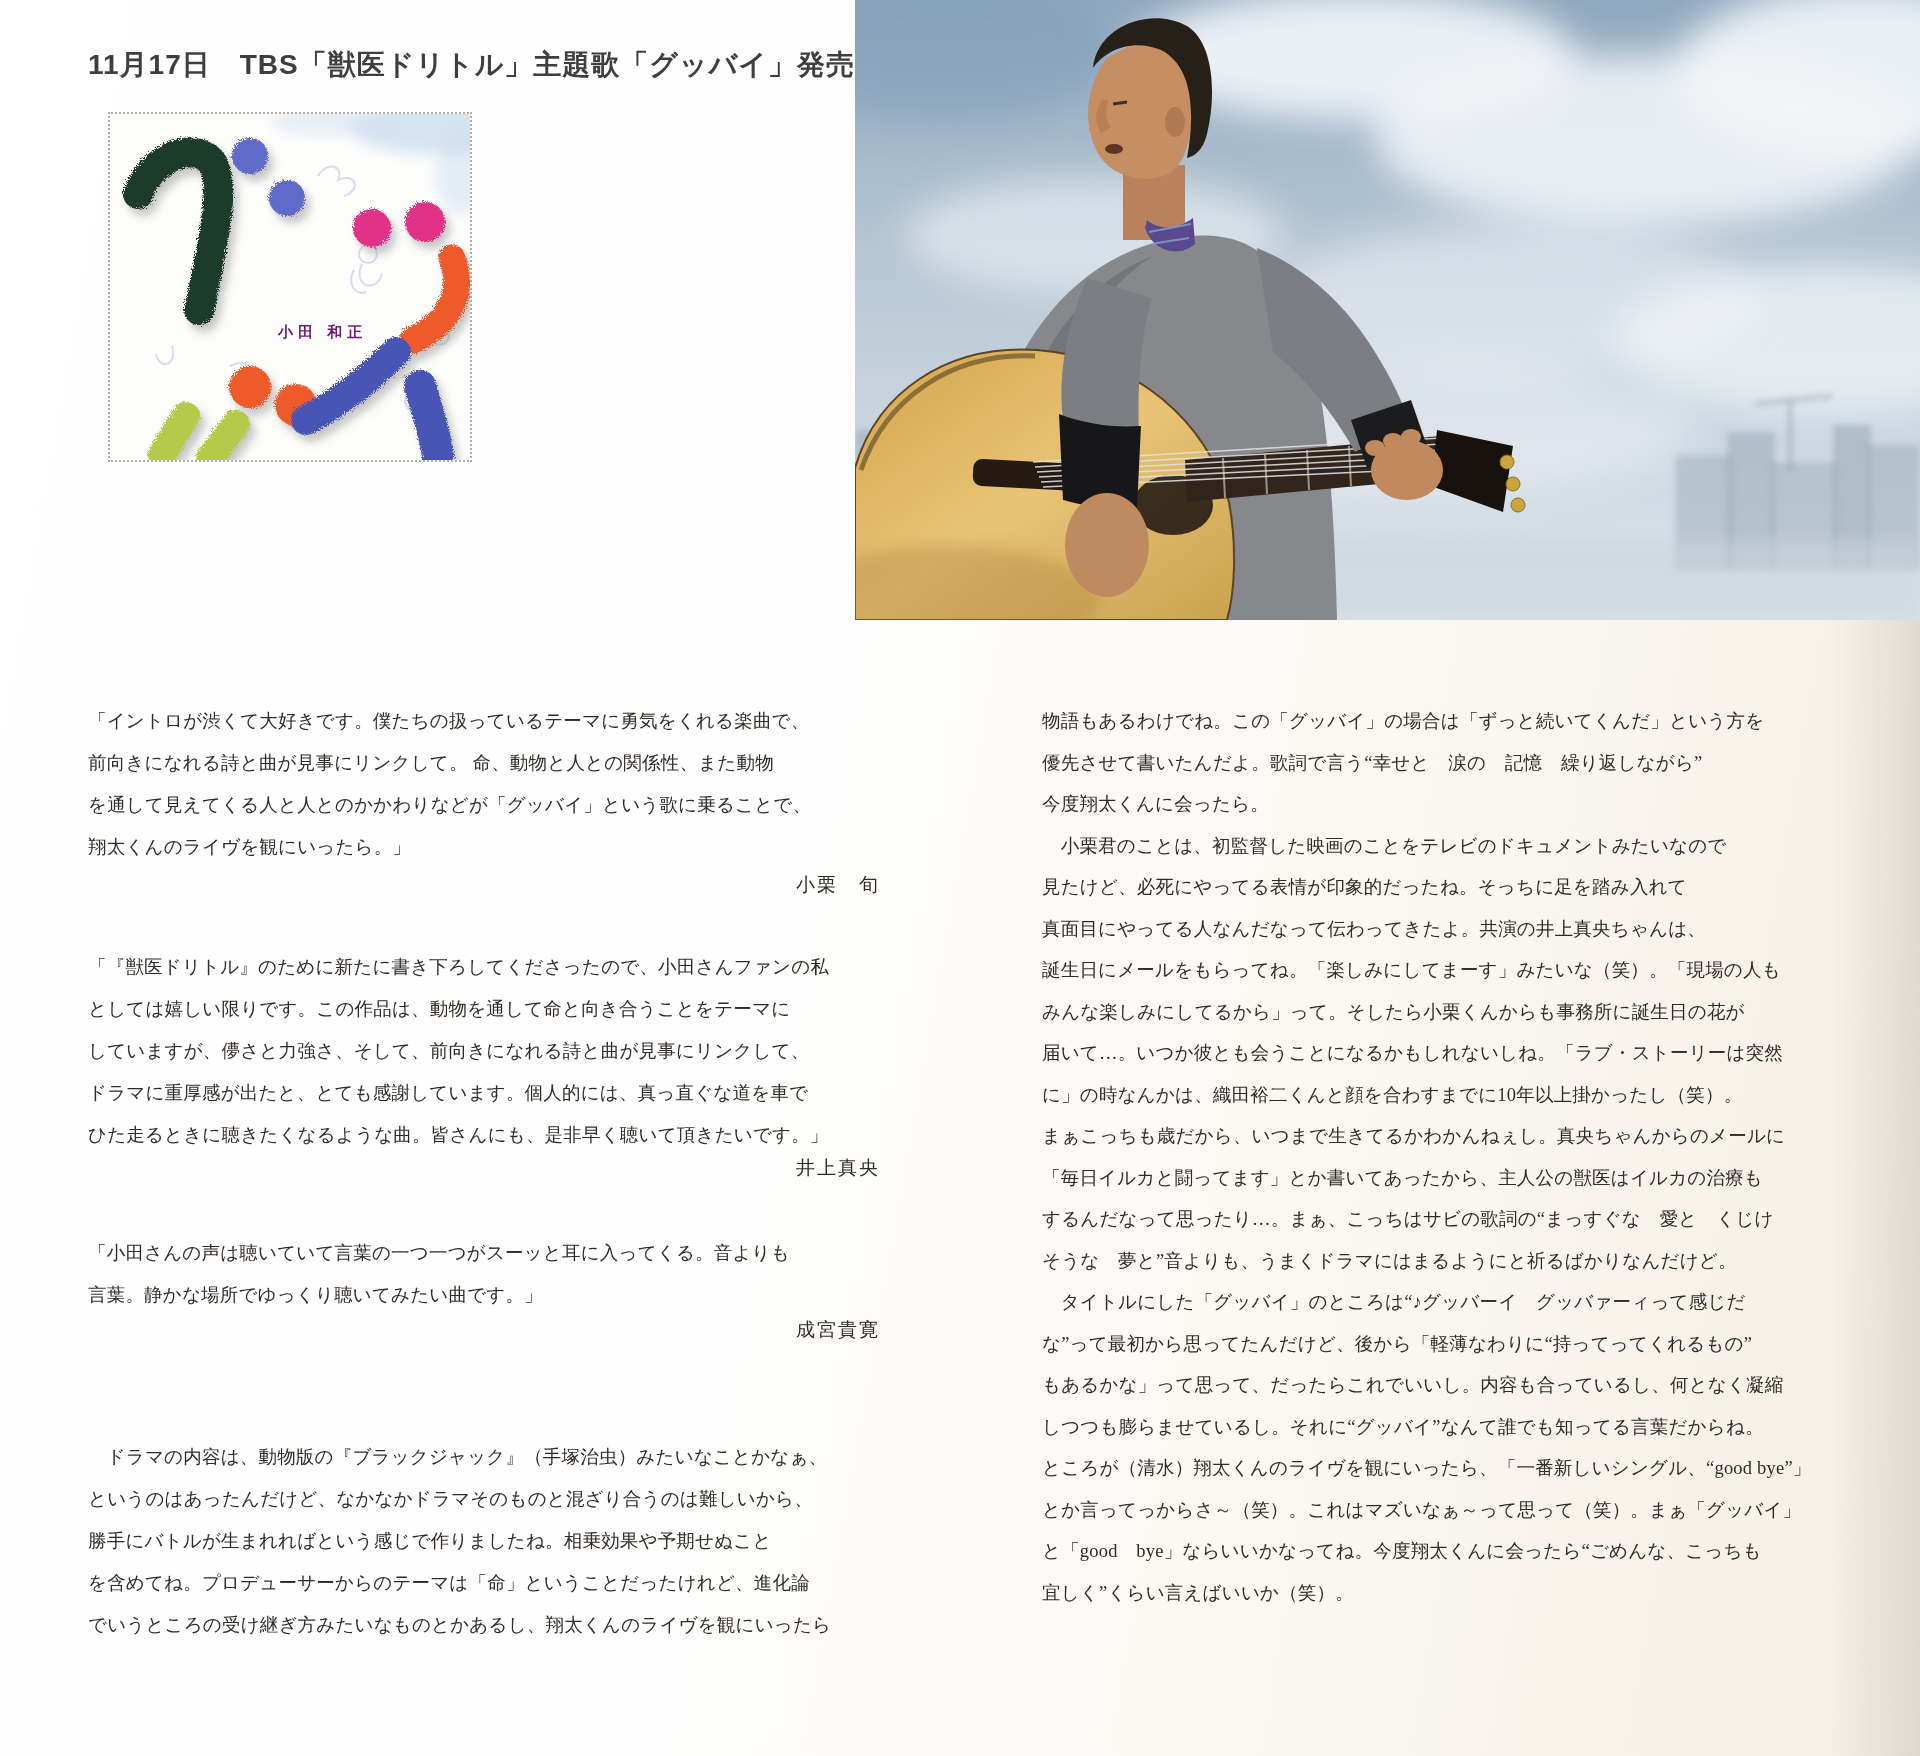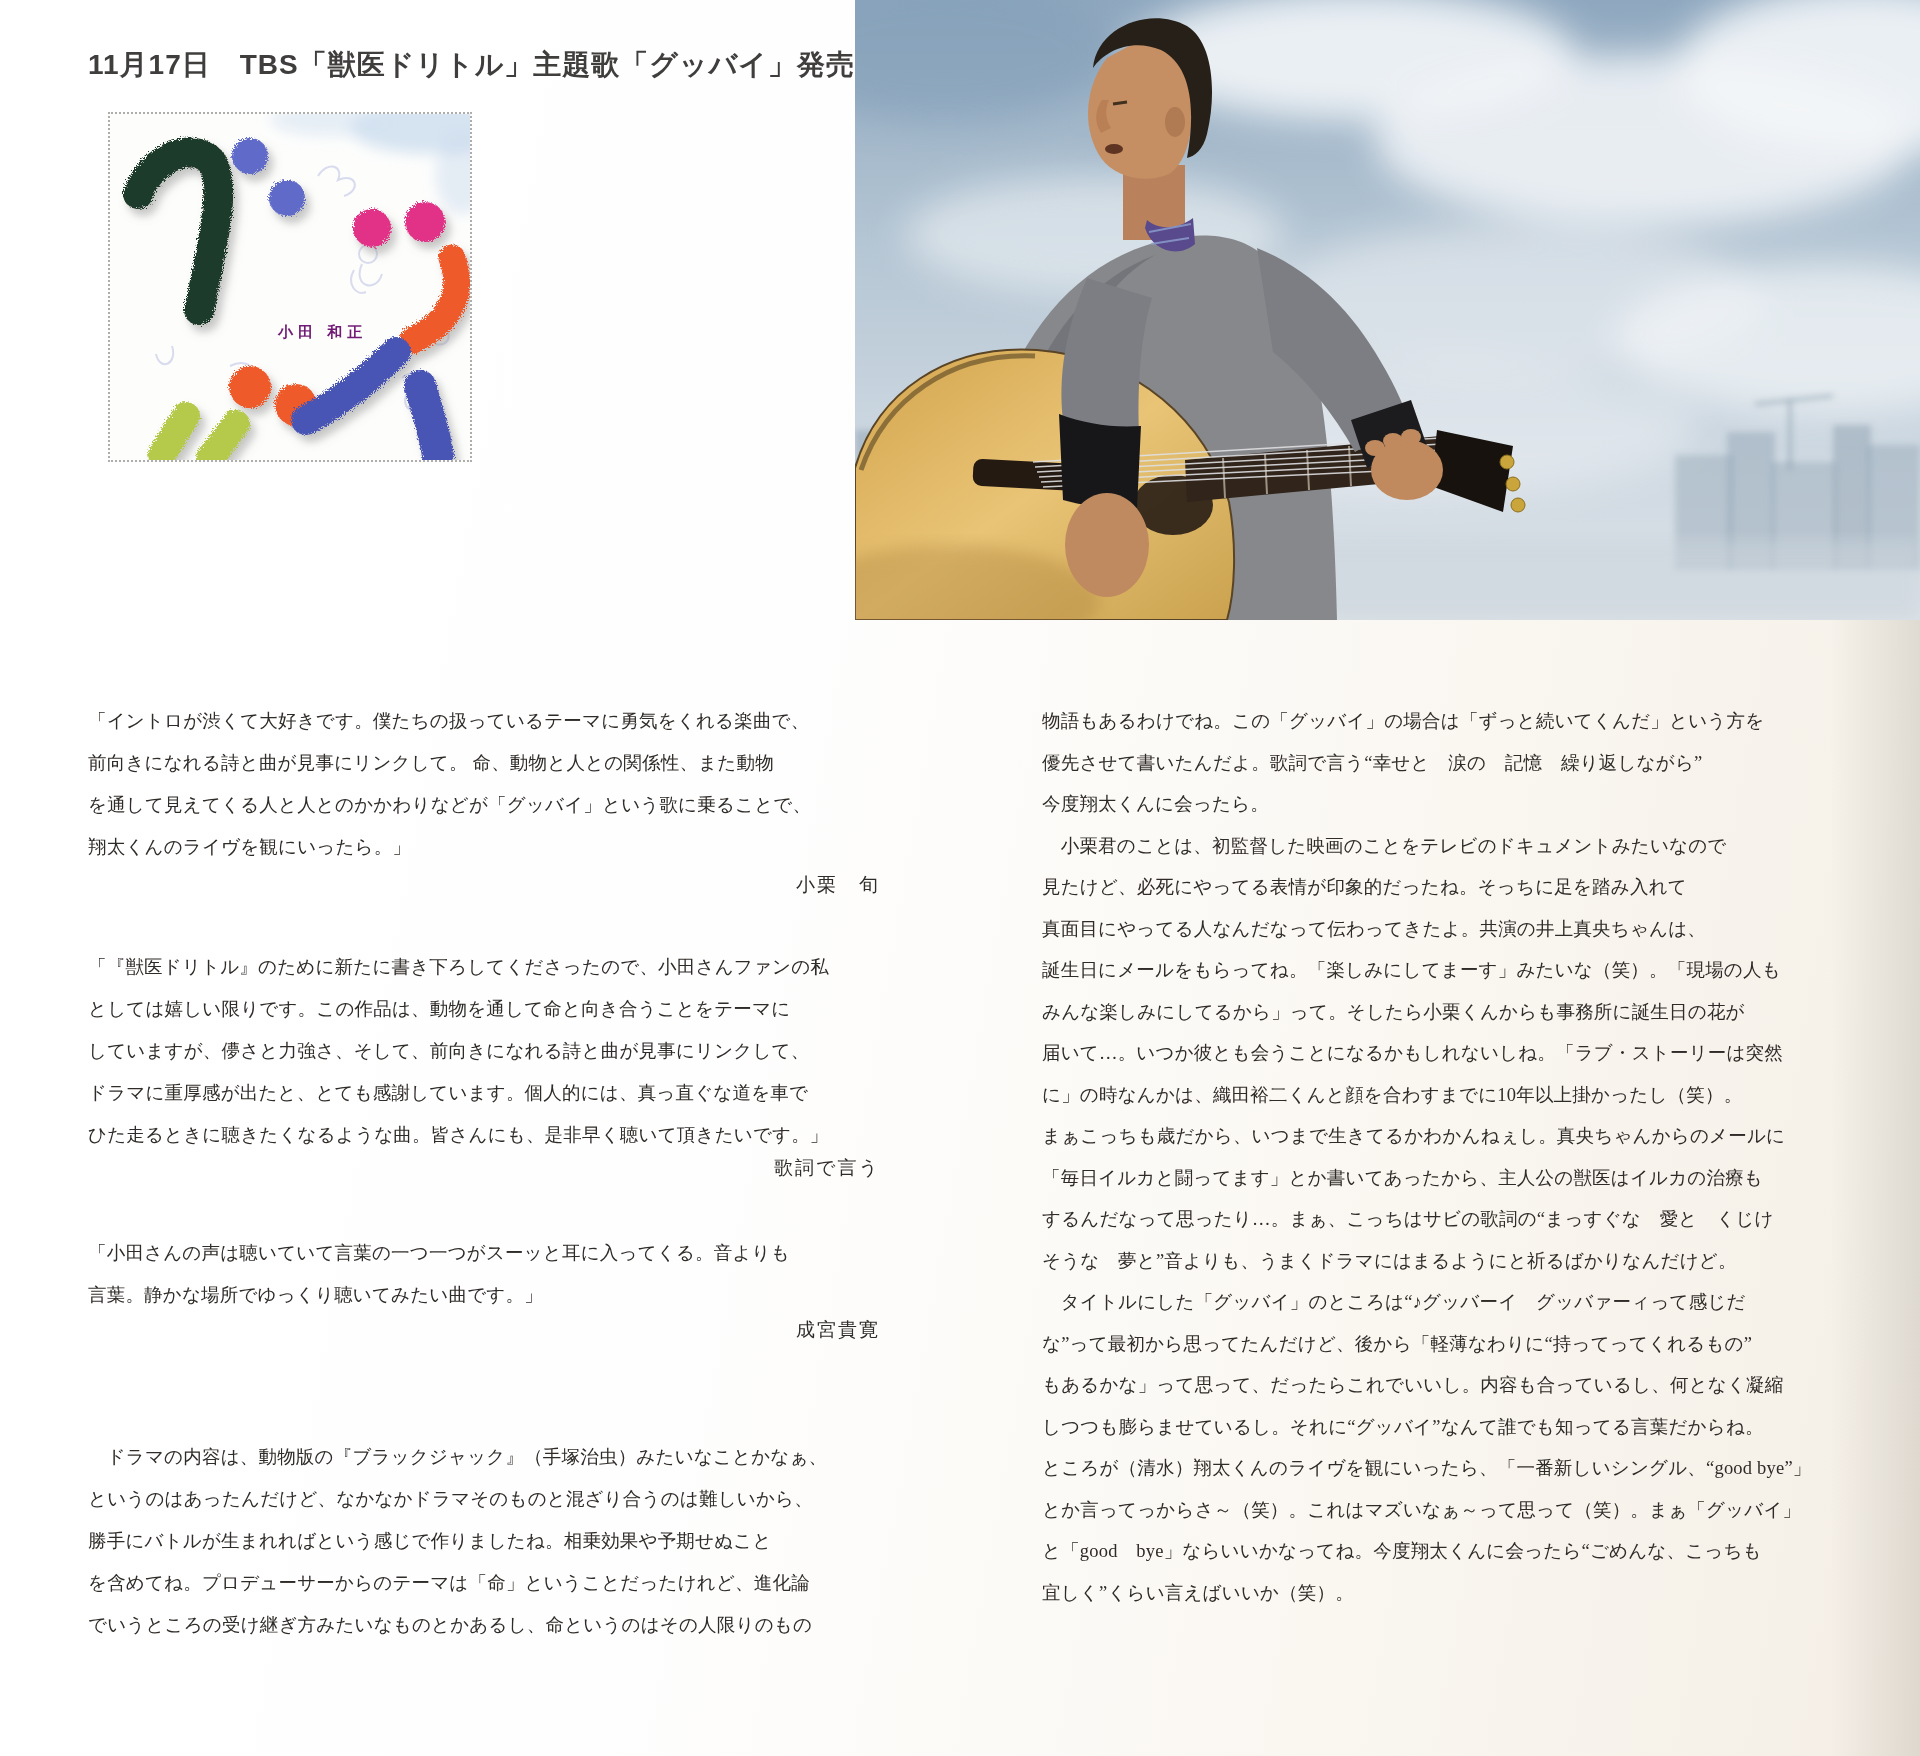--- a/index.html
+++ b/index.html
@@ -202,37 +202,37 @@
 
   <div class="qblock" style="top:946px">
     <div>
         <div class="tline">「『獣医ドリトル』のために新たに書き下ろしてくださったので、小田さんファンの私</div>
         <div class="tline">としては嬉しい限りです。この作品は、動物を通して命と向き合うことをテーマに</div>
         <div class="tline">していますが、儚さと力強さ、そして、前向きになれる詩と曲が見事にリンクして、</div>
         <div class="tline">ドラマに重厚感が出たと、とても感謝しています。個人的には、真っ直ぐな道を車で</div>
         <div class="tline">ひた走るときに聴きたくなるような曲。皆さんにも、是非早く聴いて頂きたいです。」</div>
       </div>
   </div>
-  <div class="attr" style="top:1147px">歌詞で言う</div>
+  <div class="attr" style="top:1147px">井上真央</div>
 
   <div class="qblock" style="top:1232px">
     <div>
         <div class="tline">「小田さんの声は聴いていて言葉の一つ一つがスーッと耳に入ってくる。音よりも</div>
         <div class="tline">言葉。静かな場所でゆっくり聴いてみたい曲です。」</div>
       </div>
   </div>
   <div class="attr" style="top:1309px">成宮貴寛</div>
 
   <div class="qblock" style="top:1436px">
     <div>
         <div class="tline">　ドラマの内容は、動物版の『ブラックジャック』（手塚治虫）みたいなことかなぁ、</div>
         <div class="tline">というのはあったんだけど、なかなかドラマそのものと混ざり合うのは難しいから、</div>
         <div class="tline">勝手にバトルが生まれればという感じで作りましたね。相乗効果や予期せぬこと</div>
         <div class="tline">を含めてね。プロデューサーからのテーマは「命」ということだったけれど、進化論</div>
-        <div class="tline">でいうところの受け継ぎ方みたいなものとかあるし、命というのはその人限りのもの</div>
+        <div class="tline">でいうところの受け継ぎ方みたいなものとかあるし、翔太くんのライヴを観にいったら</div>
       </div>
   </div>
 
   <div class="rcol">
     <div>
         <div class="tline">物語もあるわけでね。この「グッバイ」の場合は「ずっと続いてくんだ」という方を</div>
         <div class="tline">優先させて書いたんだよ。歌詞で言う“幸せと　涙の　記憶　繰り返しながら”</div>
         <div class="tline">今度翔太くんに会ったら。</div>
         <div class="tline">　小栗君のことは、初監督した映画のことをテレビのドキュメントみたいなので</div>
         <div class="tline">見たけど、必死にやってる表情が印象的だったね。そっちに足を踏み入れて</div>

